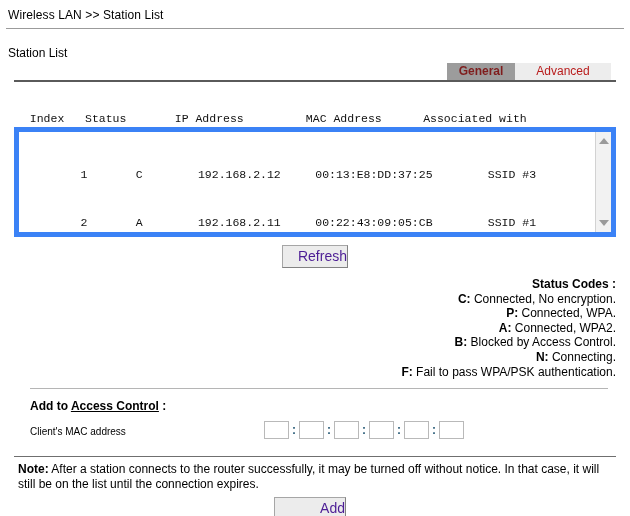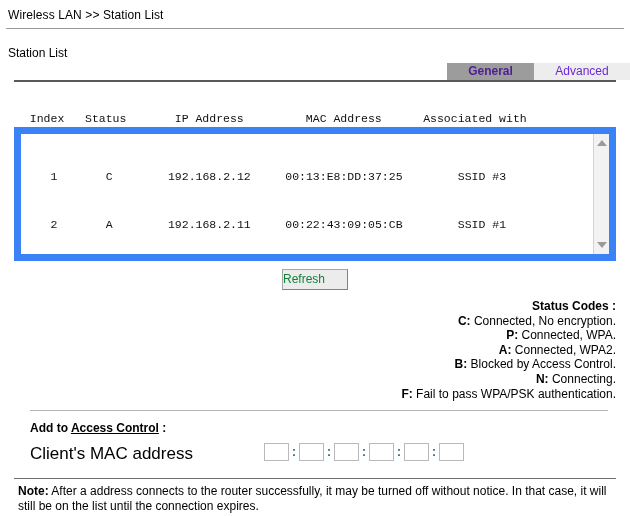--- a/index.html
+++ b/index.html
@@ -50,29 +50,29 @@
   .tab {
     height: 17px;
     line-height: 17px;
     font-size: 12px;
     text-align: center;
     box-sizing: border-box;
     cursor: pointer;
     user-select: none;
   }
   .tab.active {
-    width: 87px;
+    width: 68px;
     background: #9c9c9c;
-    color: #4c1d95;
+    color: #7f1d1d;
     font-weight: bold;
   }
   .tab.inactive {
     width: 96px;
     background: #ededed;
-    color: #6d28d9;
+    color: #b91c1c;
   }
 
   
   #panel {
     position: absolute;
     left: 14px;
     top: 80px;
     width: 602px;
     border-top: 2px solid #5a5a5a;
     box-sizing: border-box;
@@ -86,25 +86,26 @@
     line-height: 17px;
     white-space: pre;
     color: #111111;
     padding-left: 2px;
     margin-top: 28px;
   }
 
   
   #list-box {
     position: relative;
-    height: 134px;
-    border: 7px solid #3b82f6;
+    height: 110px;
+    border: 5px solid #3b82f6;
     background: #ffffff;
     box-sizing: border-box;
     overflow: hidden;
+    padding-left: 32px;
   }
   #list-rows {
     font-family: "Liberation Mono", "DejaVu Sans Mono", monospace;
     font-size: 11.5px;
     line-height: 16px;
     white-space: pre;
     color: #111111;
     padding: 3px 0 0 2px;
   }
 
@@ -134,28 +135,28 @@
     border-bottom: 6px solid #9a9a9a;
   }
   .sb-arrow.down {
     bottom: 6px;
     border-top: 6px solid #9a9a9a;
   }
 
   
   .btn {
     font-family: "Liberation Sans", sans-serif;
-    font-size: 12px;
-    color: #15803d;
+    font-size: 14px;
+    color: #4c1d95;
     background: #ececec;
     border: 1px solid #a6a6a6;
     border-right-color: #828282;
     border-bottom-color: #828282;
     padding: 2px 0 3px 0;
-    text-align: left;
+    text-align: right;
     cursor: pointer;
     user-select: none;
     box-sizing: border-box;
   }
   #refresh-wrap {
     text-align: center;
     margin-top: 8px;
   }
   #refresh-button { width: 66px; display: inline-block; }
 
@@ -191,21 +192,21 @@
     text-align: right;
   }
 
   #mac-row {
     position: relative;
     height: 30px;
     padding-left: 16px;
     margin-top: 8px;
   }
   #mac-label {
-    font-size: 17px;
+    font-size: 10px;
     line-height: 22px;
   }
   #mac-inputs {
     position: absolute;
     left: 250px;
     top: 0;
     display: flex;
     align-items: center;
   }
   .mac-field {
@@ -306,19 +307,19 @@
       <input class="mac-field" type="text" placeholder="" style="">
       <span class="mac-colon">:</span>
       <input class="mac-field" type="text" placeholder="" style="">
       <span class="mac-colon">:</span>
       <input class="mac-field" type="text" placeholder="" style="">
     </div>
   </div>
 
   <div id="note-divider"></div>
 
-  <div id="note"><span id="note-label">Note:</span><span> After a address connects to the router successfully, it may be turned off without notice. In that case, it will still be on the list until the connection expires.</span></div>
+  <div id="note"><span id="note-label">Note:</span><span> After a station connects to the router successfully, it may be turned off without notice. In that case, it will still be on the list until the connection expires.</span></div>
 
   <div id="add-wrap">
     <div class="btn" id="add-button">Add</div>
   </div>
 
 </div>
 
 </body></html>

